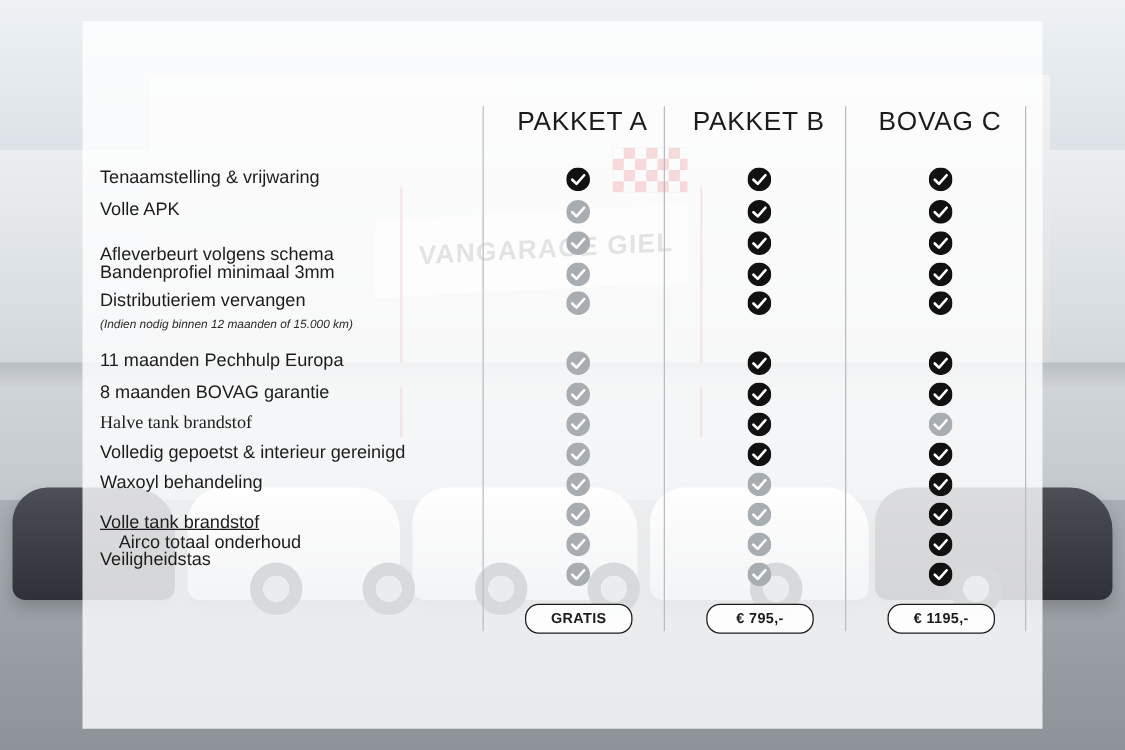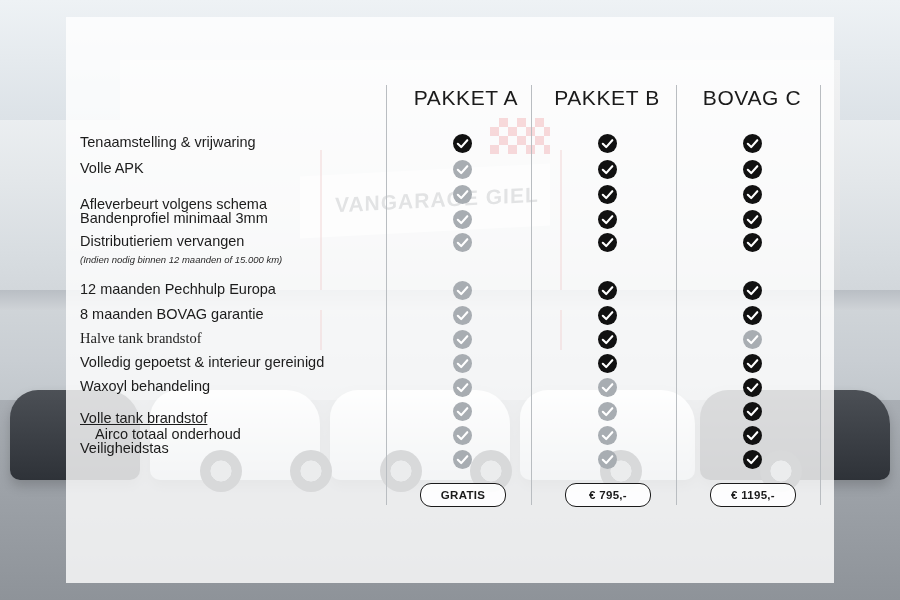--- a/index.html
+++ b/index.html
@@ -304,21 +304,21 @@
           <circle cx="9.5" cy="9.5" r="9.5" fill="#111111"></circle>
           <path d="M4.8 9.8 L8.2 13.1 L14.3 6.2" stroke="#ffffff" stroke-width="2.1" fill="none" stroke-linecap="round" stroke-linejoin="round"></path>
         </svg>
       </span>
       <span class="check" style="left: 742.5px; top: 232.5px;">
         <svg width="19" height="19" viewBox="0 0 19 19">
           <circle cx="9.5" cy="9.5" r="9.5" fill="#111111"></circle>
           <path d="M4.8 9.8 L8.2 13.1 L14.3 6.2" stroke="#ffffff" stroke-width="2.1" fill="none" stroke-linecap="round" stroke-linejoin="round"></path>
         </svg>
       </span>
-      <div class="feature-label" style="top: 281px;">12 maanden Pechhulp Europa</div>
+      <div class="feature-label" style="top: 281px;">11 maanden Pechhulp Europa</div>
       <span class="check" style="left: 452.5px; top: 280.5px;">
         <svg width="19" height="19" viewBox="0 0 19 19">
           <circle cx="9.5" cy="9.5" r="9.5" fill="#a8adb2"></circle>
           <path d="M4.8 9.8 L8.2 13.1 L14.3 6.2" stroke="#ffffff" stroke-width="2.1" fill="none" stroke-linecap="round" stroke-linejoin="round"></path>
         </svg>
       </span>
       <span class="check" style="left: 597.5px; top: 280.5px;">
         <svg width="19" height="19" viewBox="0 0 19 19">
           <circle cx="9.5" cy="9.5" r="9.5" fill="#111111"></circle>
           <path d="M4.8 9.8 L8.2 13.1 L14.3 6.2" stroke="#ffffff" stroke-width="2.1" fill="none" stroke-linecap="round" stroke-linejoin="round"></path>

